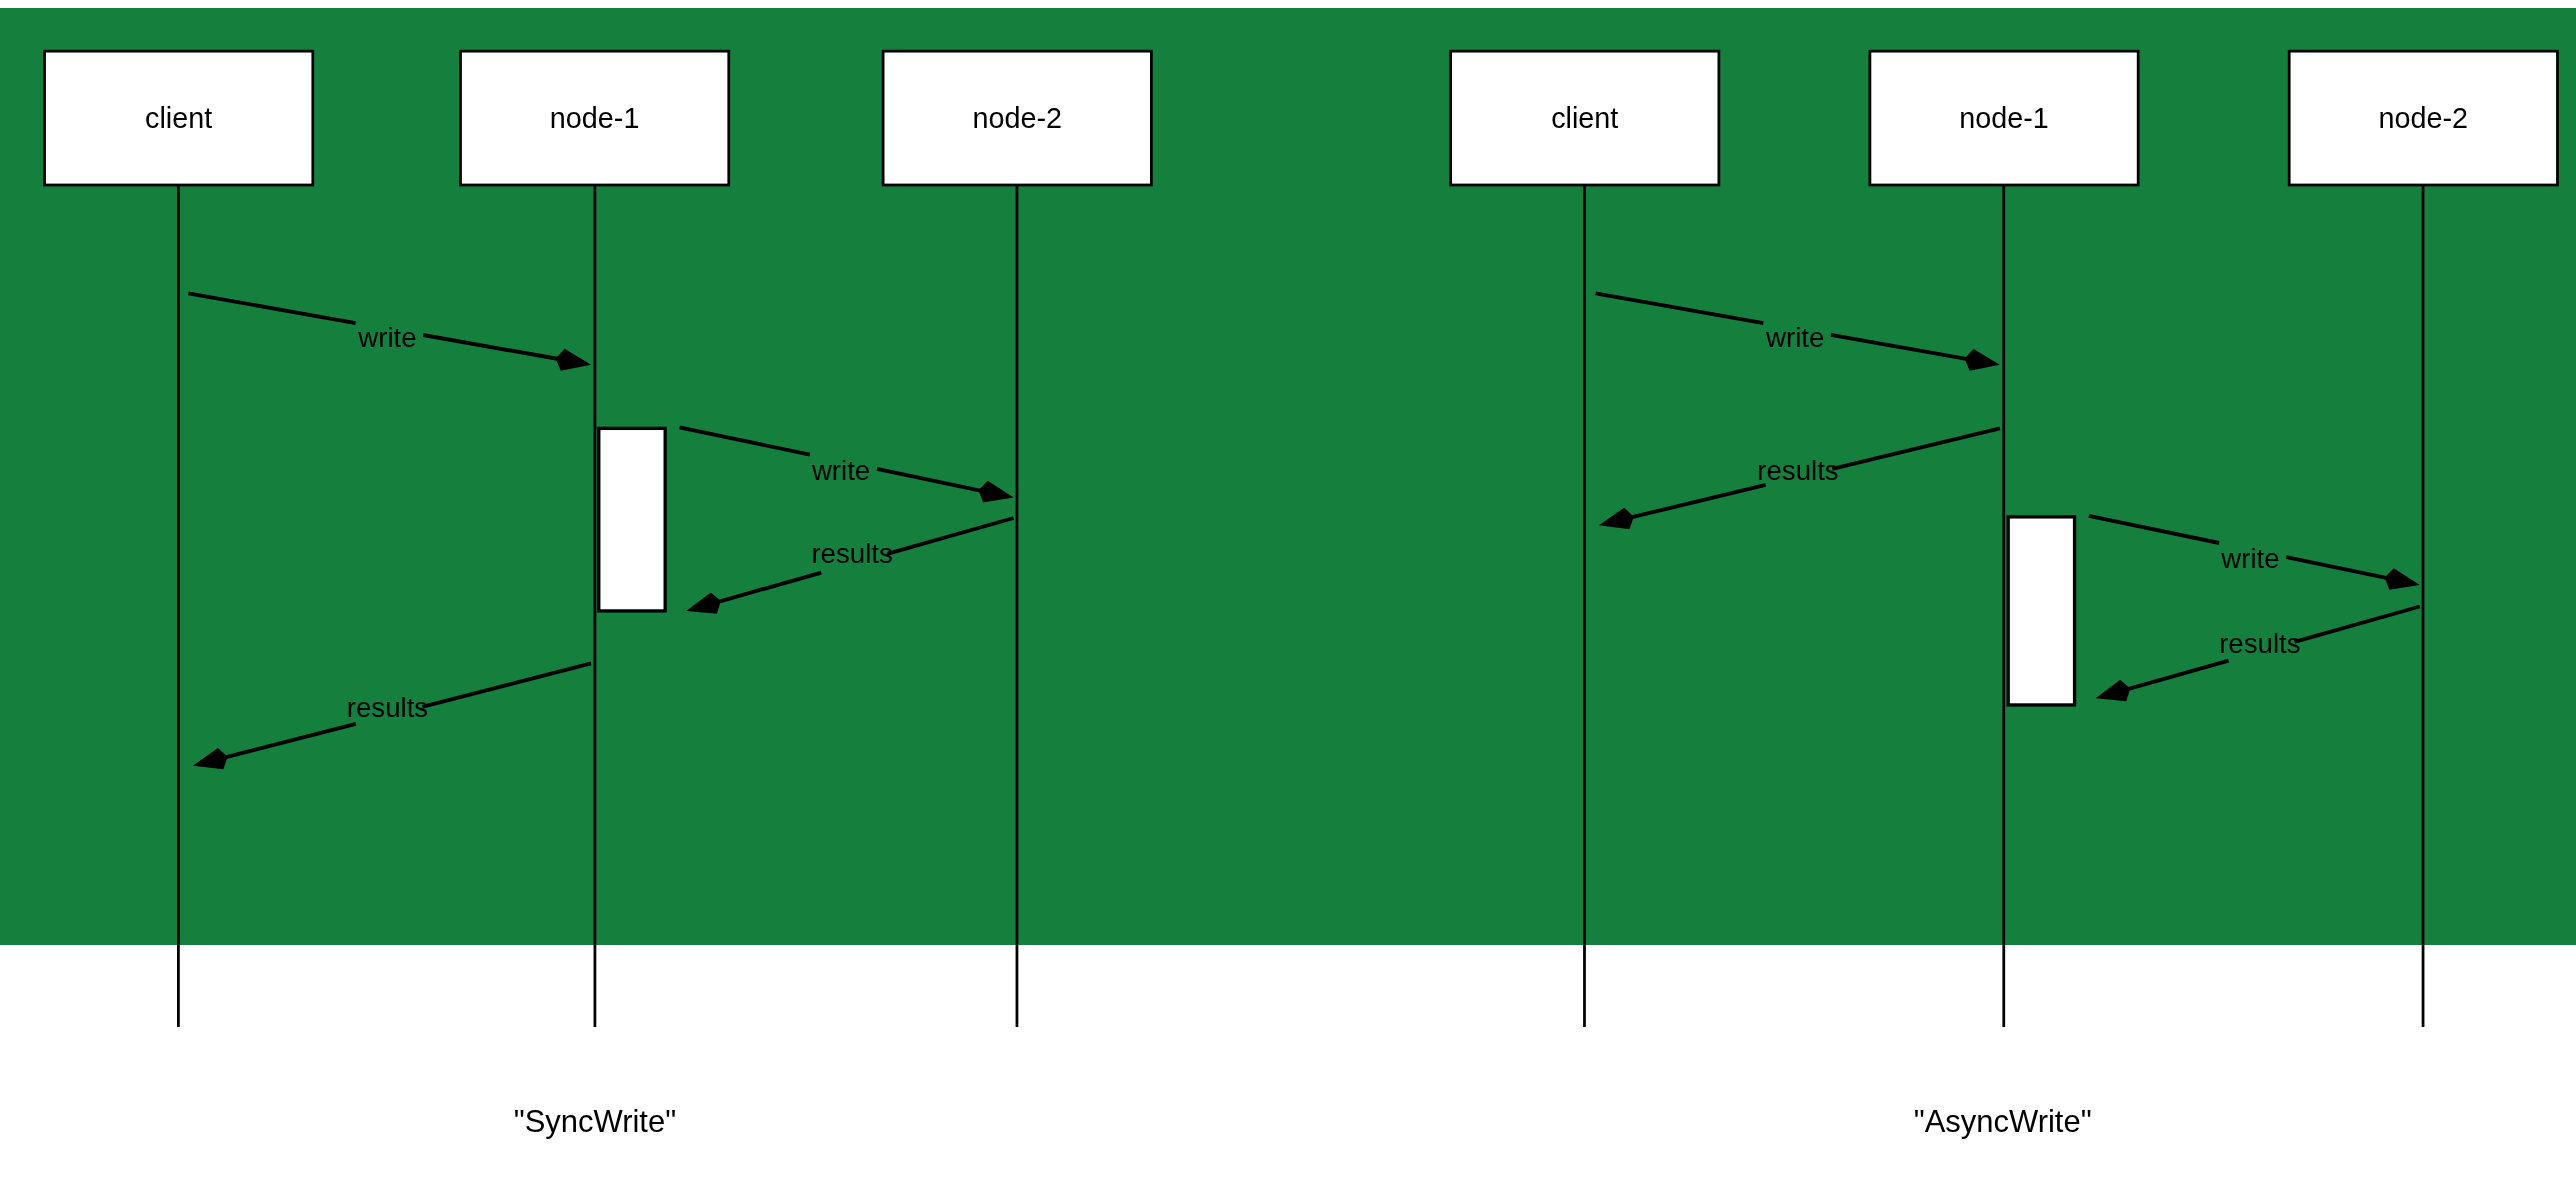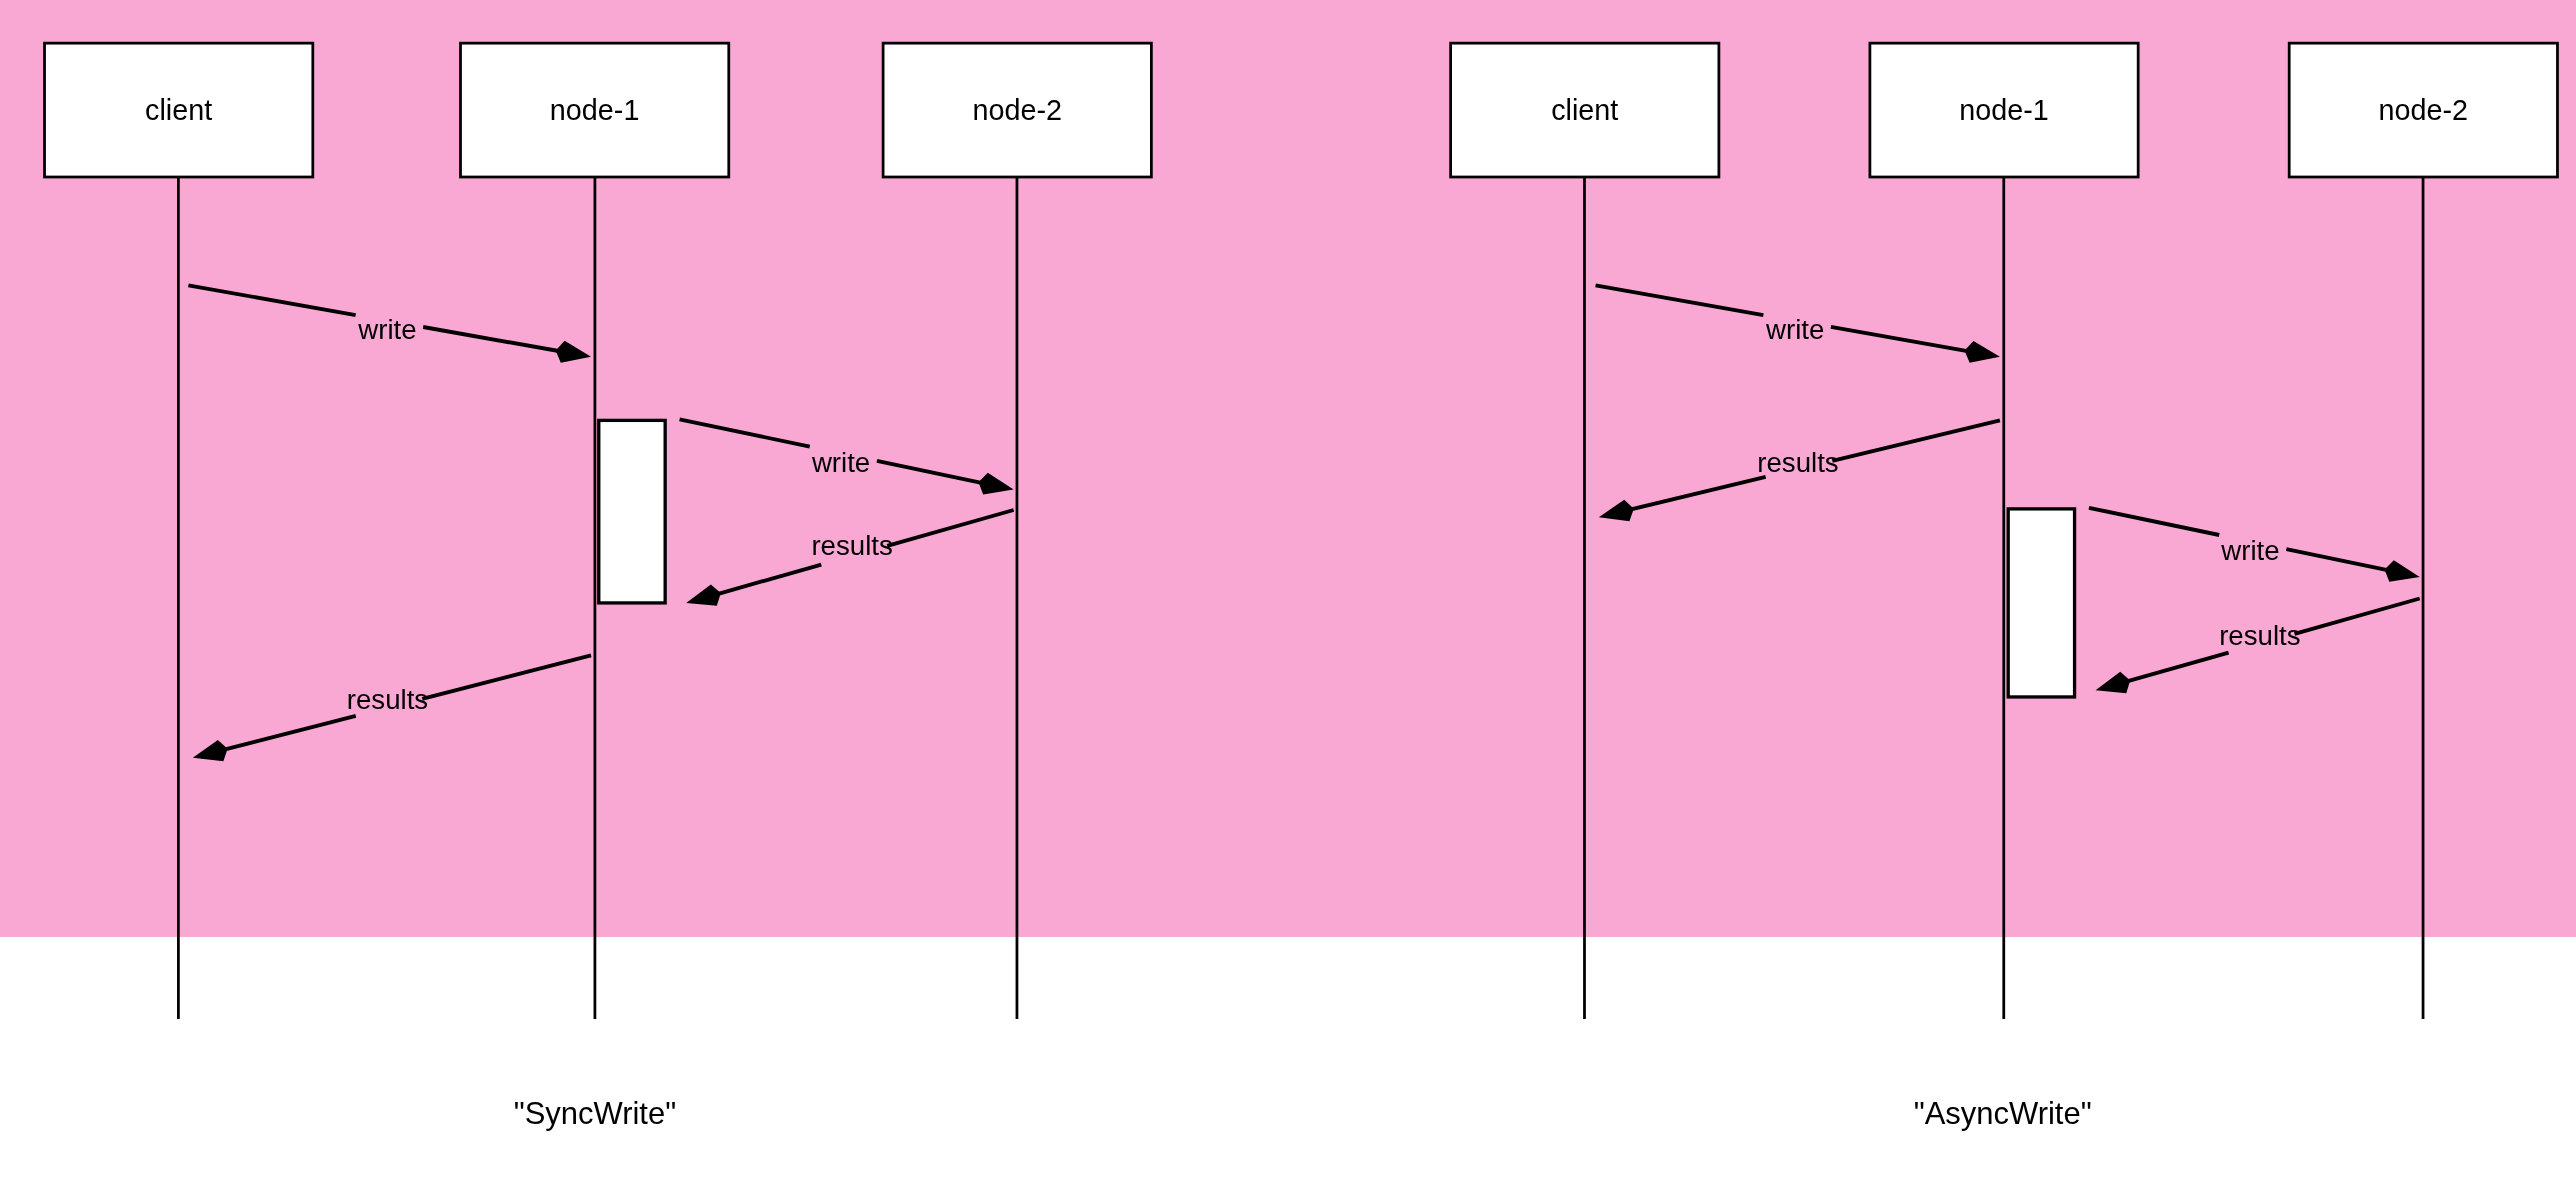--- a/index.html
+++ b/index.html
@@ -10,21 +10,22 @@
   body {
     width: 2576px;
     height: 1197px;
     overflow: hidden;
     font-family: "Liberation Sans", sans-serif;
   }
   #diagram-root {
     width: 2576px;
     height: 937px;
     position: relative;
-    background: #f9a8d4;
+    background: #15803d;
+    margin-top: 8px;
   }
   svg.board {
     display: block;
     width: 2576px;
     height: 1197px;
   }
   .lifeline-box {
     fill: #ffffff;
     stroke: #000000;
     stroke-width: 5;

